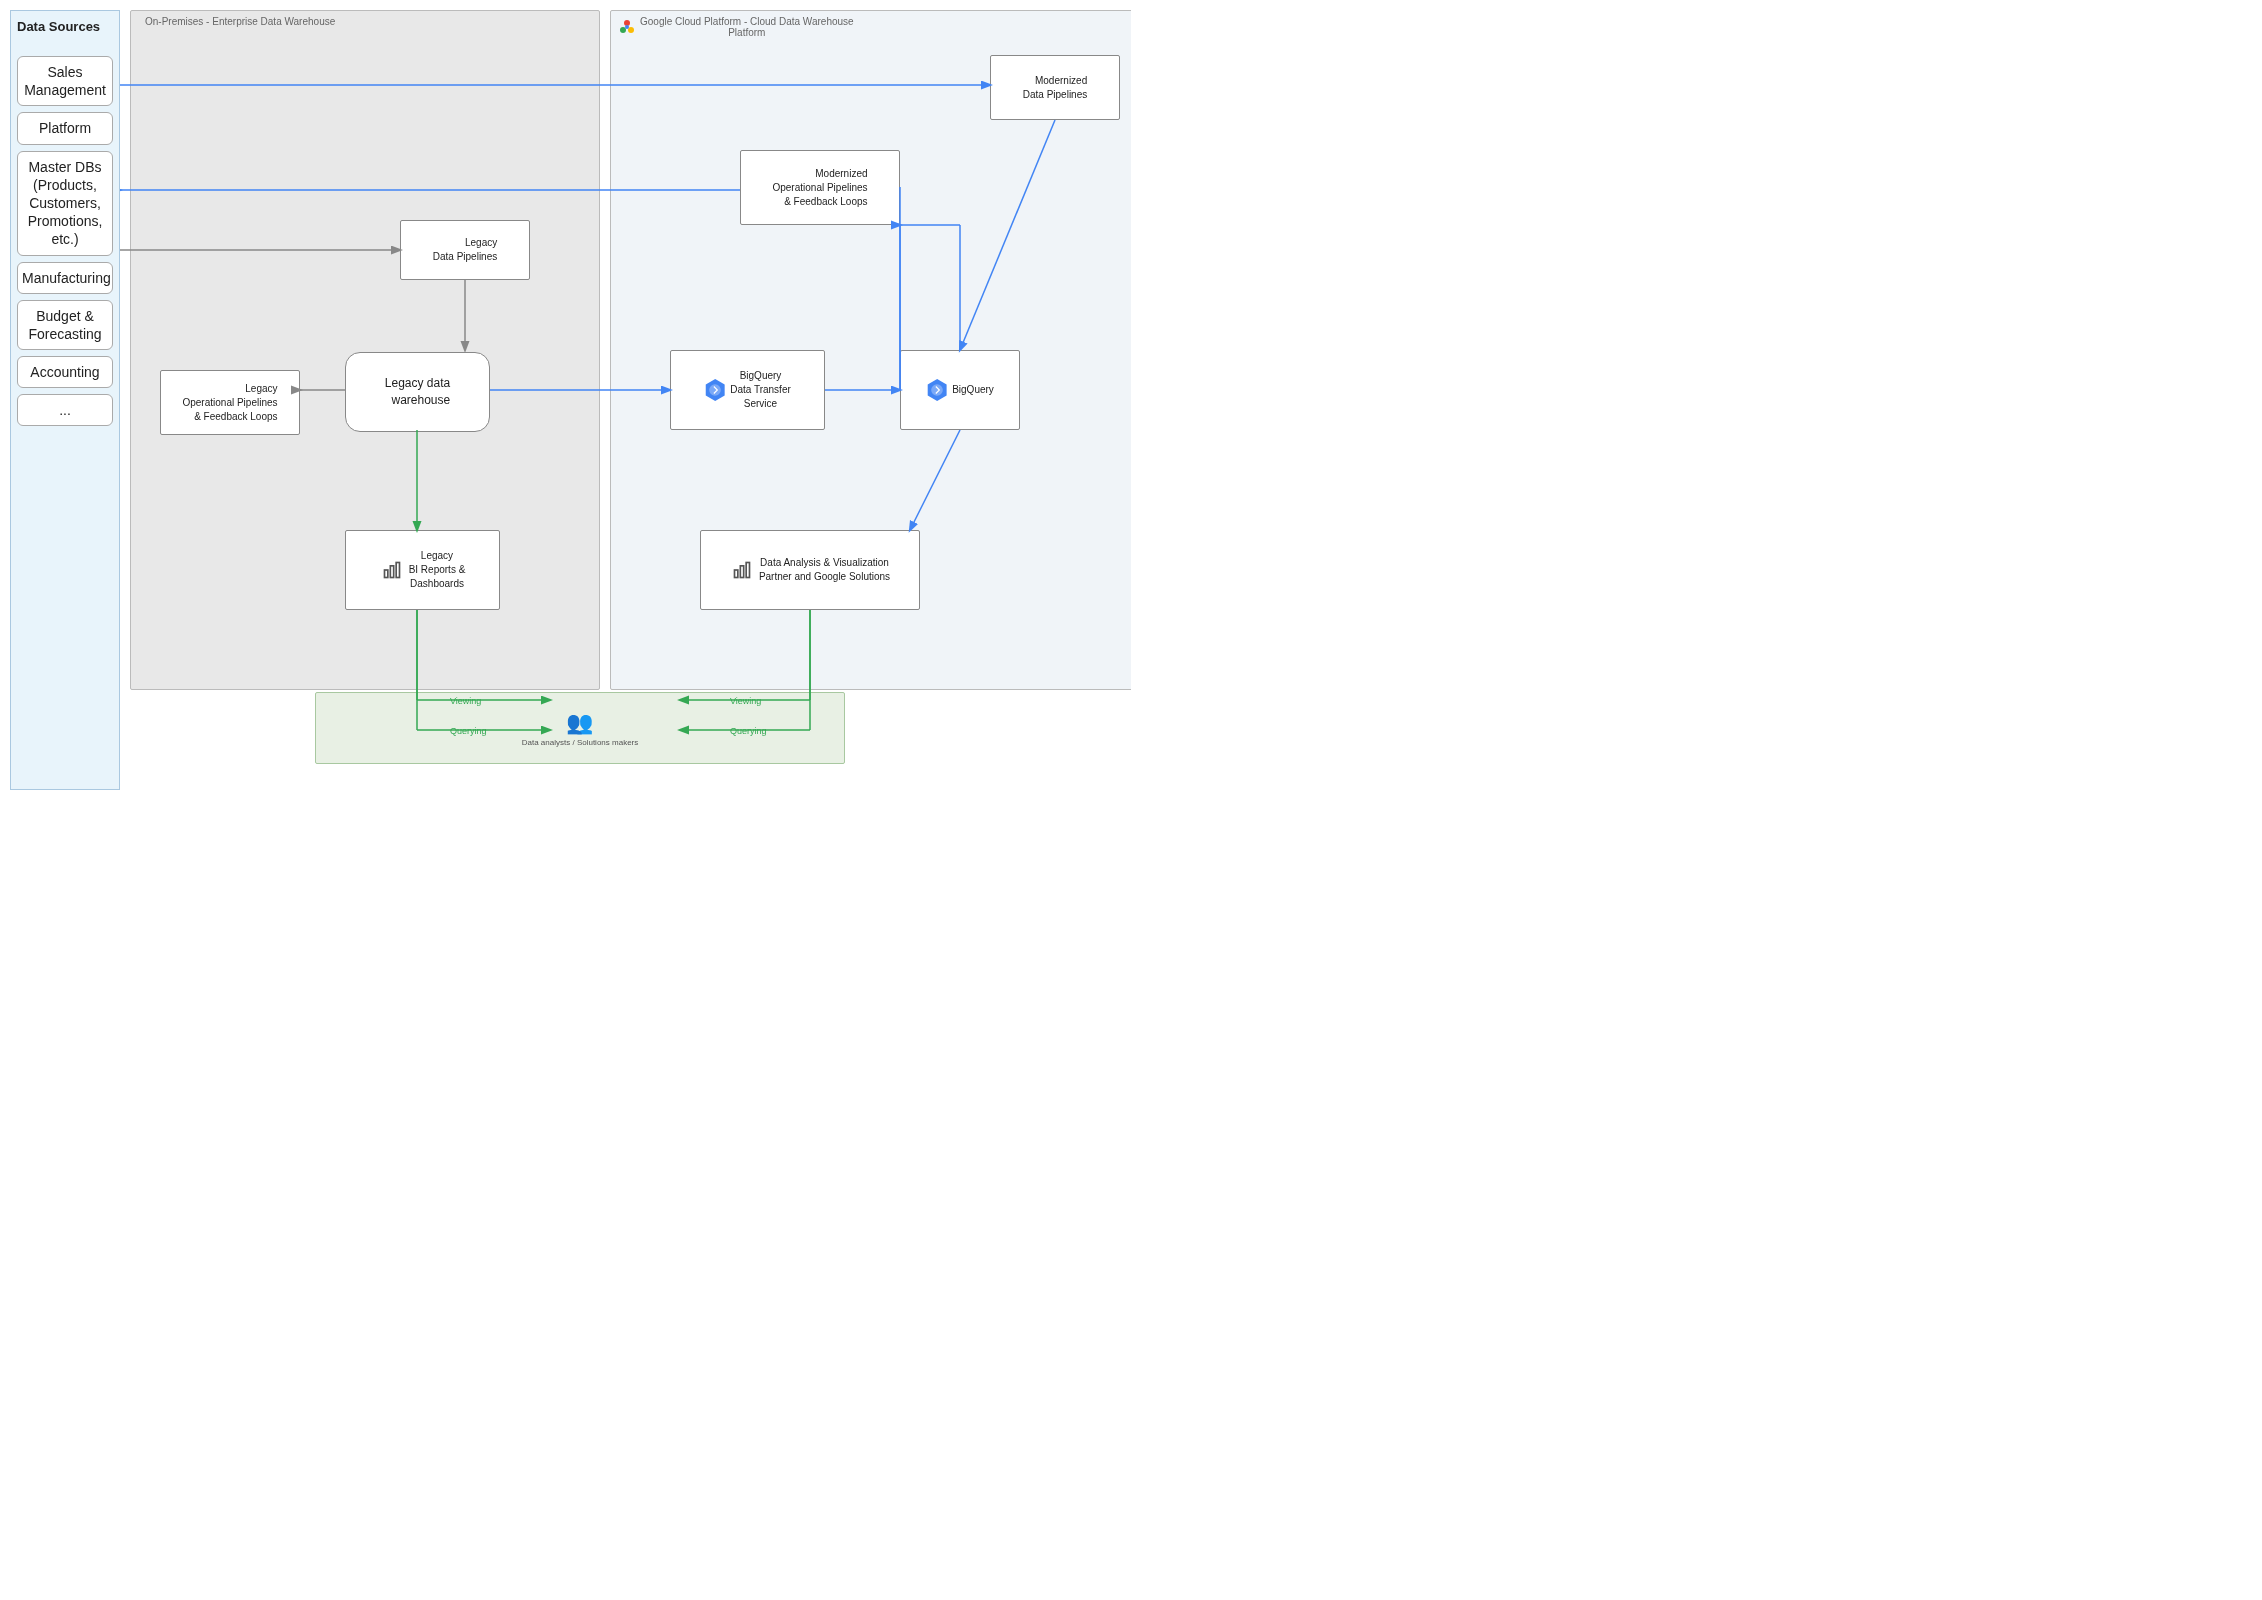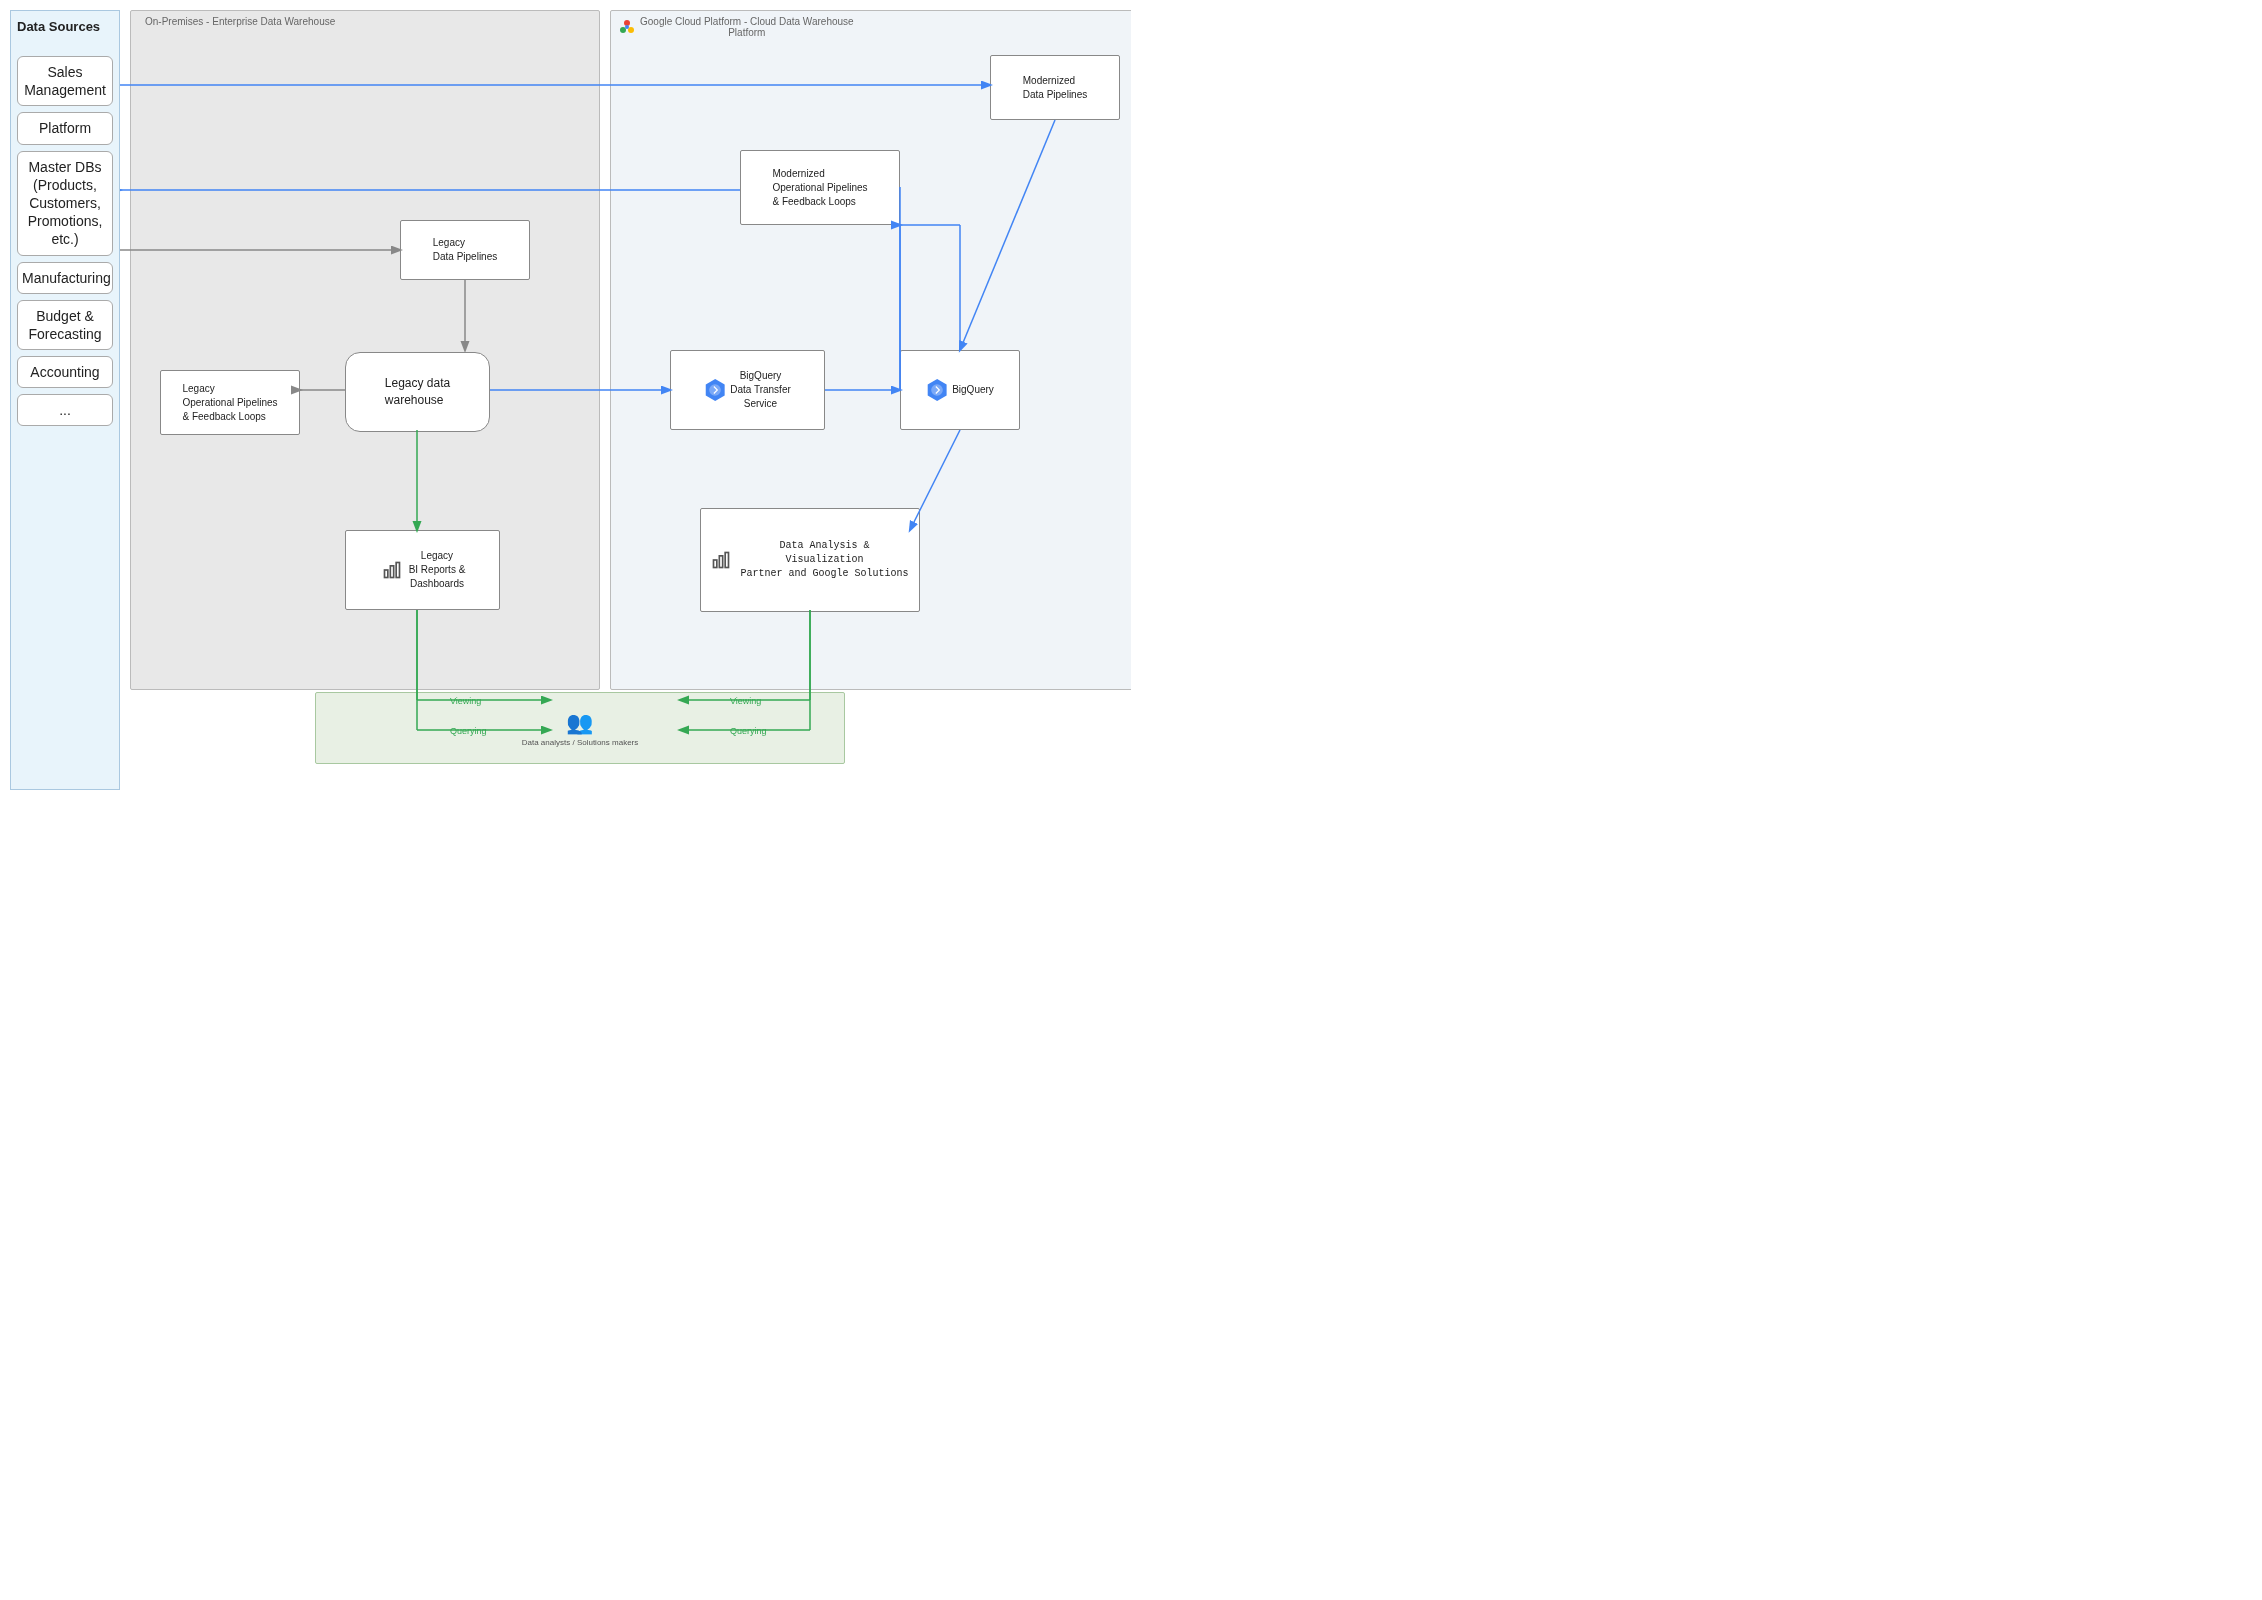--- a/index.html
+++ b/index.html
@@ -97,21 +97,21 @@
       color: #666;
       text-align: center;
     }
 
     
     .diagram-box {
       position: absolute;
       background: #fff;
       border: 1px solid #888;
       border-radius: 2px;
-      text-align: left;
+      text-align: right;
       font-size: 10px;
       line-height: 1.4;
       color: #222;
       display: flex;
       align-items: center;
       justify-content: center;
       padding: 18px;
     }
 
     
@@ -238,21 +238,21 @@
       <div class="bi-icon">
         <svg width="20" height="20" viewBox="0 0 24 24" fill="none" stroke="#555" stroke-width="2">
           <rect x="3" y="12" width="4" height="9"></rect>
           <rect x="10" y="7" width="4" height="14"></rect>
           <rect x="17" y="3" width="4" height="18"></rect>
         </svg>
       </div>
       <span>Legacy<br>BI Reports &amp;<br>Dashboards</span>
     </div>
 
-    <div class="diagram-box box-with-icon" style="left:580px; top:508px; width:220px; height:104px;font-family:Liberation Mono, monospace;">
+    <div class="diagram-box box-with-icon" style="left:580px; top:530px; width:220px; height:80px;">
       <div class="bi-icon">
         <svg width="20" height="20" viewBox="0 0 24 24" fill="none" stroke="#555" stroke-width="2">
           <rect x="3" y="12" width="4" height="9"></rect>
           <rect x="10" y="7" width="4" height="14"></rect>
           <rect x="17" y="3" width="4" height="18"></rect>
         </svg>
       </div>
       <span>Data Analysis &amp; Visualization<br>Partner and Google Solutions</span>
     </div>
 

